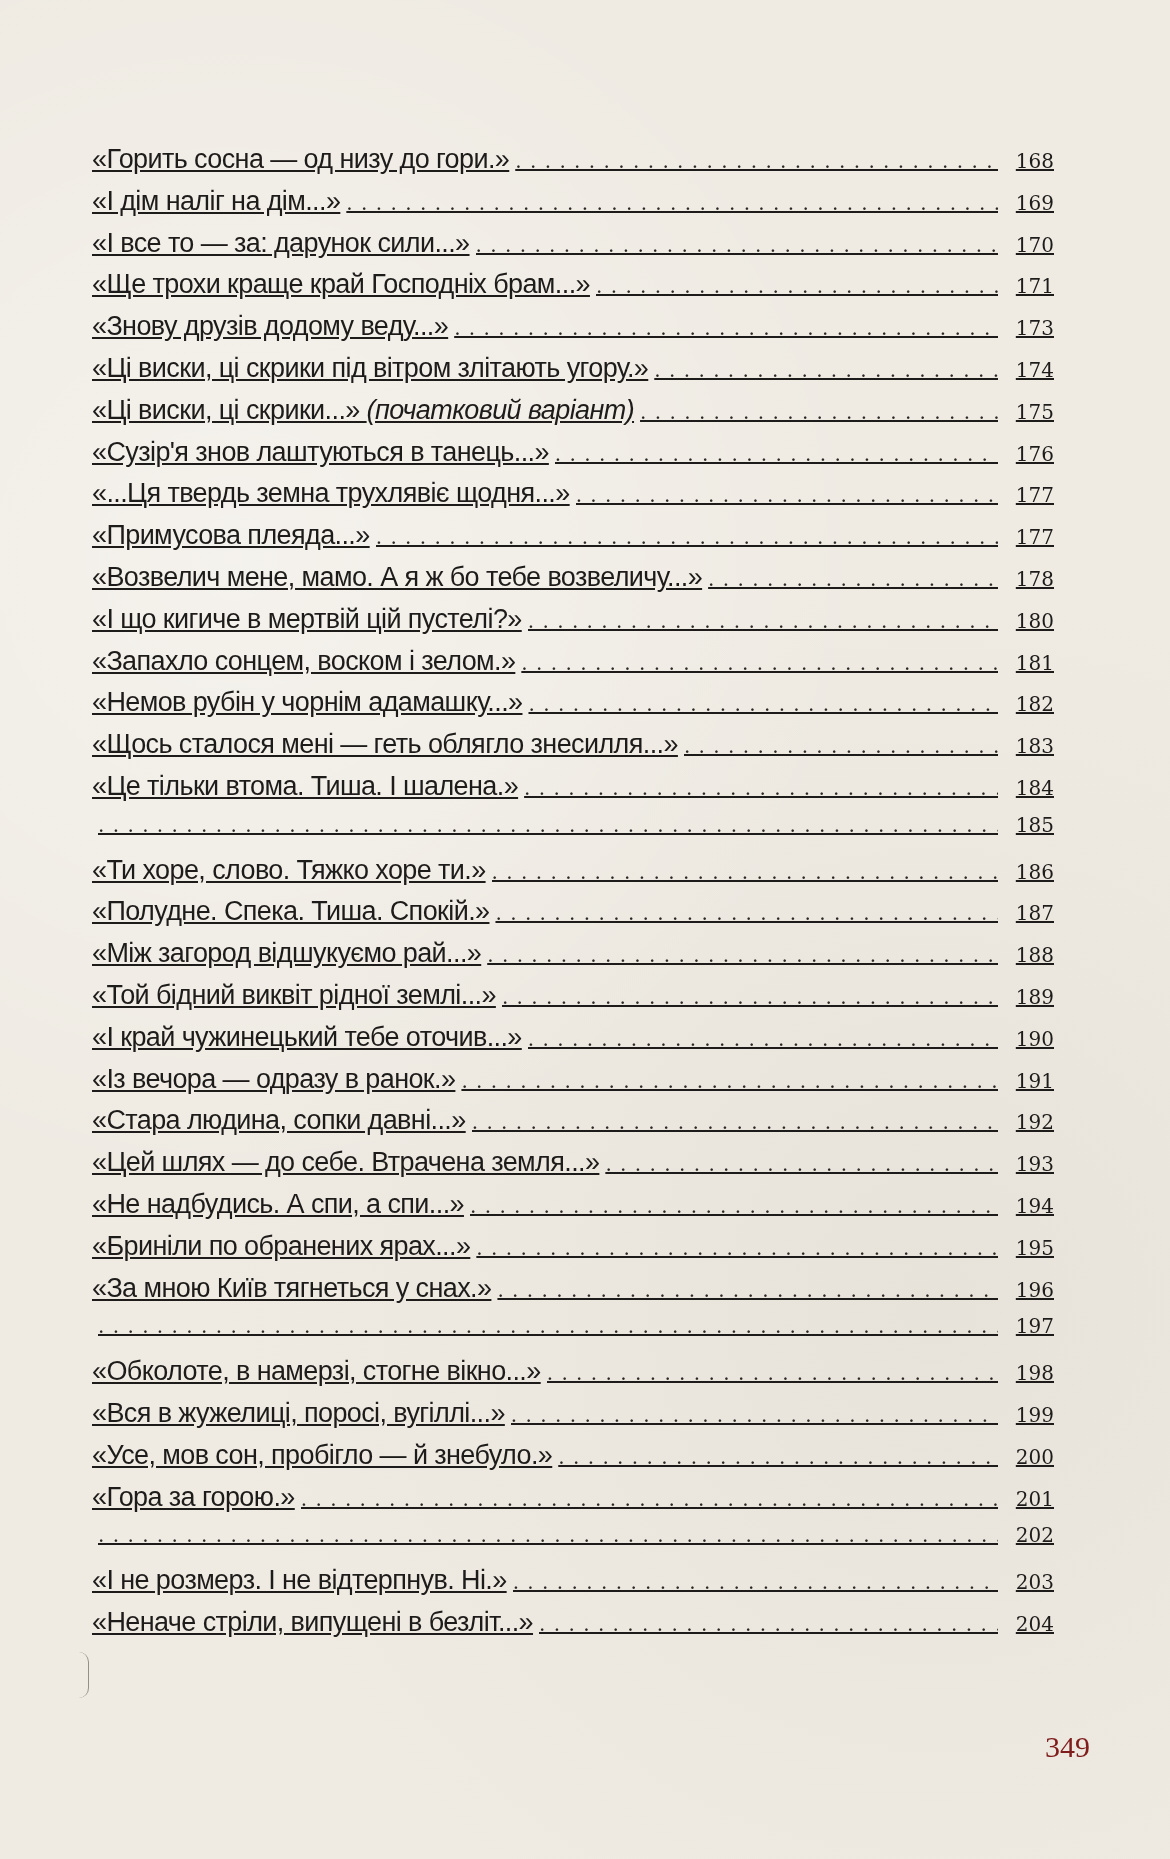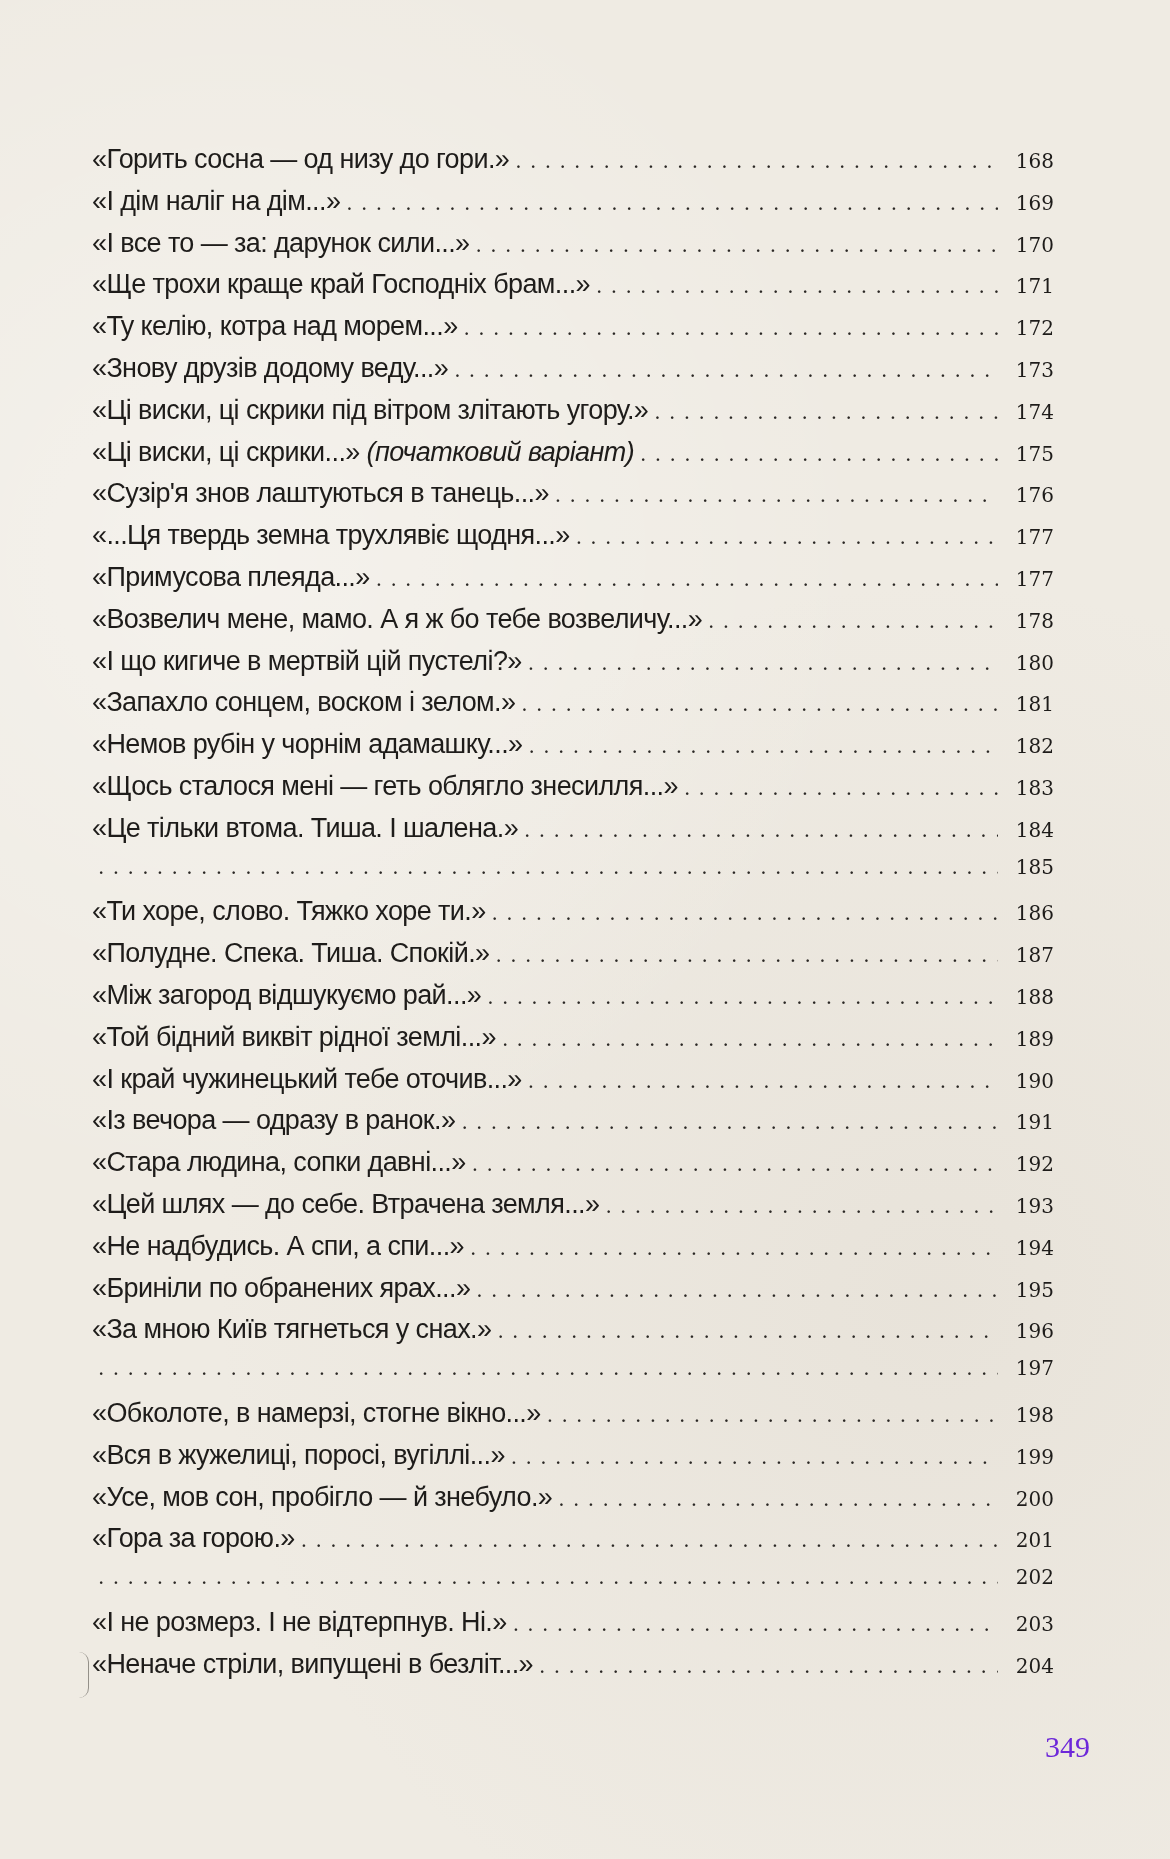--- a/index.html
+++ b/index.html
@@ -24,20 +24,21 @@
     top: 144px;
     width: 962px;
   }
   .toc-row {
     display: flex;
     align-items: baseline;
     height: 41.8px;
     font-size: 27px;
     letter-spacing: -0.6px;
     white-space: nowrap;
+    text-decoration: underline;
   }
   .toc-title {
     flex: 0 0 auto;
     font-family: "Liberation Sans", "DejaVu Sans", sans-serif;
     font-stretch: condensed;
     transform-origin: left center;
   }
   .toc-title .note {
     font-style: italic;
     text-align: center;
@@ -62,21 +63,21 @@
     letter-spacing: 0;
     text-align: right;
     min-width: 46px;
   }
   .folio {
     position: absolute;
     left: 1045px;
     top: 1730px;
     font-family: "Liberation Serif", "DejaVu Serif", serif;
     font-size: 30px;
-    color: #6d28d9;
+    color: #7f1d1d;
   }
   .margin-mark {
     position: absolute;
     left: 78px;
     top: 1652px;
     width: 10px;
     height: 46px;
     border-right: 1.5px solid #6e6a64;
     border-radius: 0 10px 10px 0;
     opacity: 0.7;
@@ -101,25 +102,20 @@
       <span class="toc-title"><span>«І все то — за: дарунок сили...»</span></span>
       <span class="toc-leader"></span>
       <span class="toc-page">170</span>
     </div>
     <div class="toc-row">
       <span class="toc-title"><span>«Ще трохи краще край Господніх брам...»</span></span>
       <span class="toc-leader"></span>
       <span class="toc-page">171</span>
     </div>
     <div class="toc-row">
-      <span class="toc-title"><span>«Ту келію, котра над морем...»</span></span>
-      <span class="toc-leader"></span>
-      <span class="toc-page">172</span>
-    </div>
-    <div class="toc-row">
       <span class="toc-title"><span>«Знову друзів додому веду...»</span></span>
       <span class="toc-leader"></span>
       <span class="toc-page">173</span>
     </div>
     <div class="toc-row">
       <span class="toc-title"><span>«Ці виски, ці скрики під вітром злітають угору.»</span></span>
       <span class="toc-leader"></span>
       <span class="toc-page">174</span>
     </div>
     <div class="toc-row">

